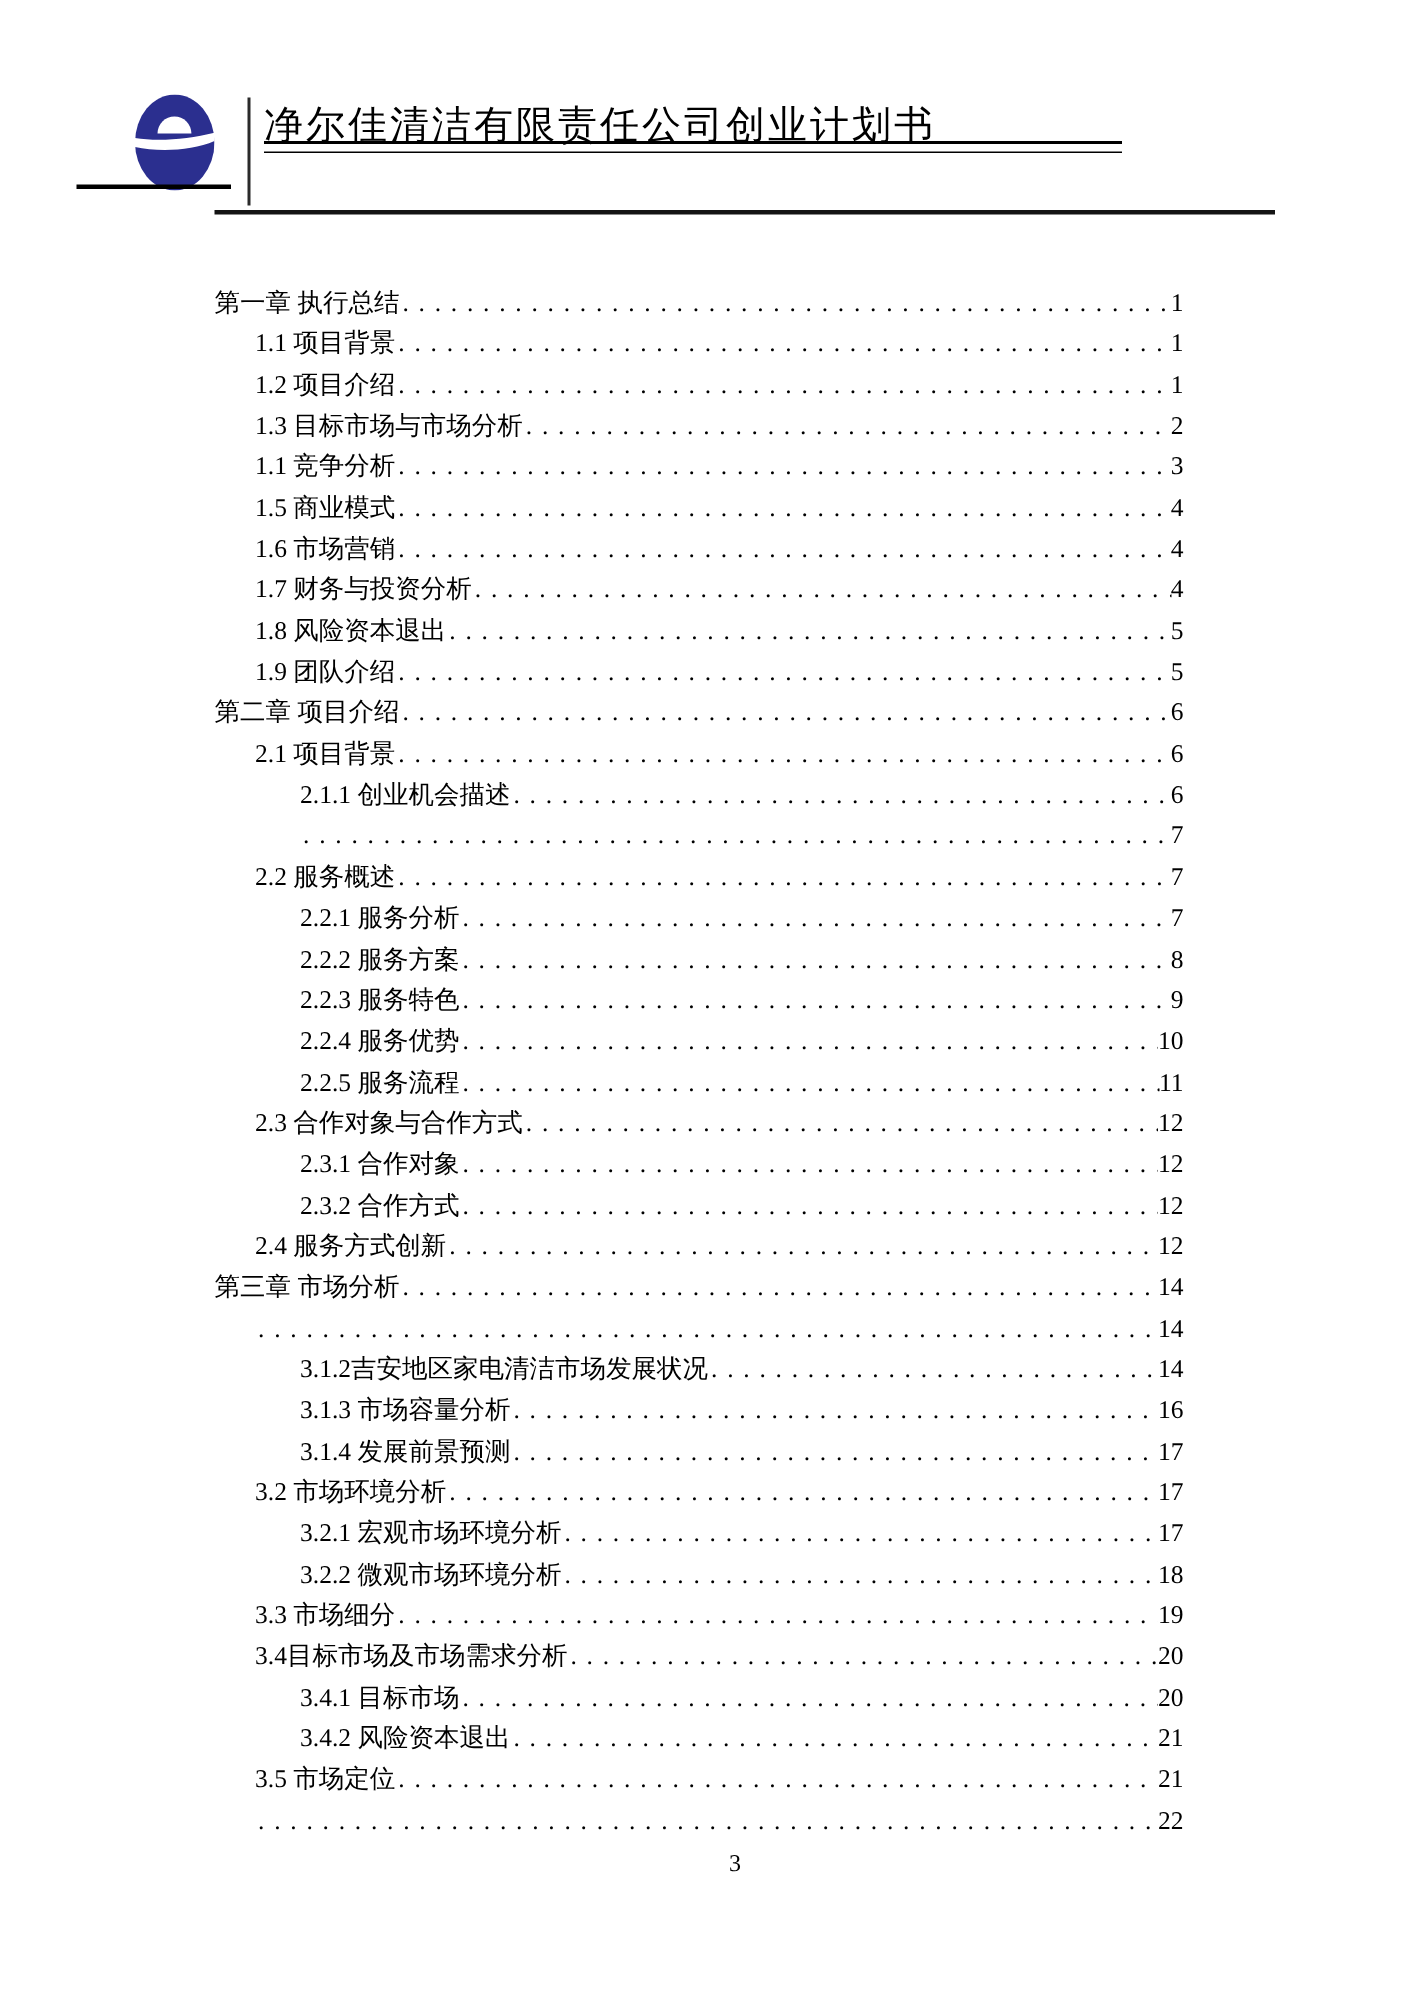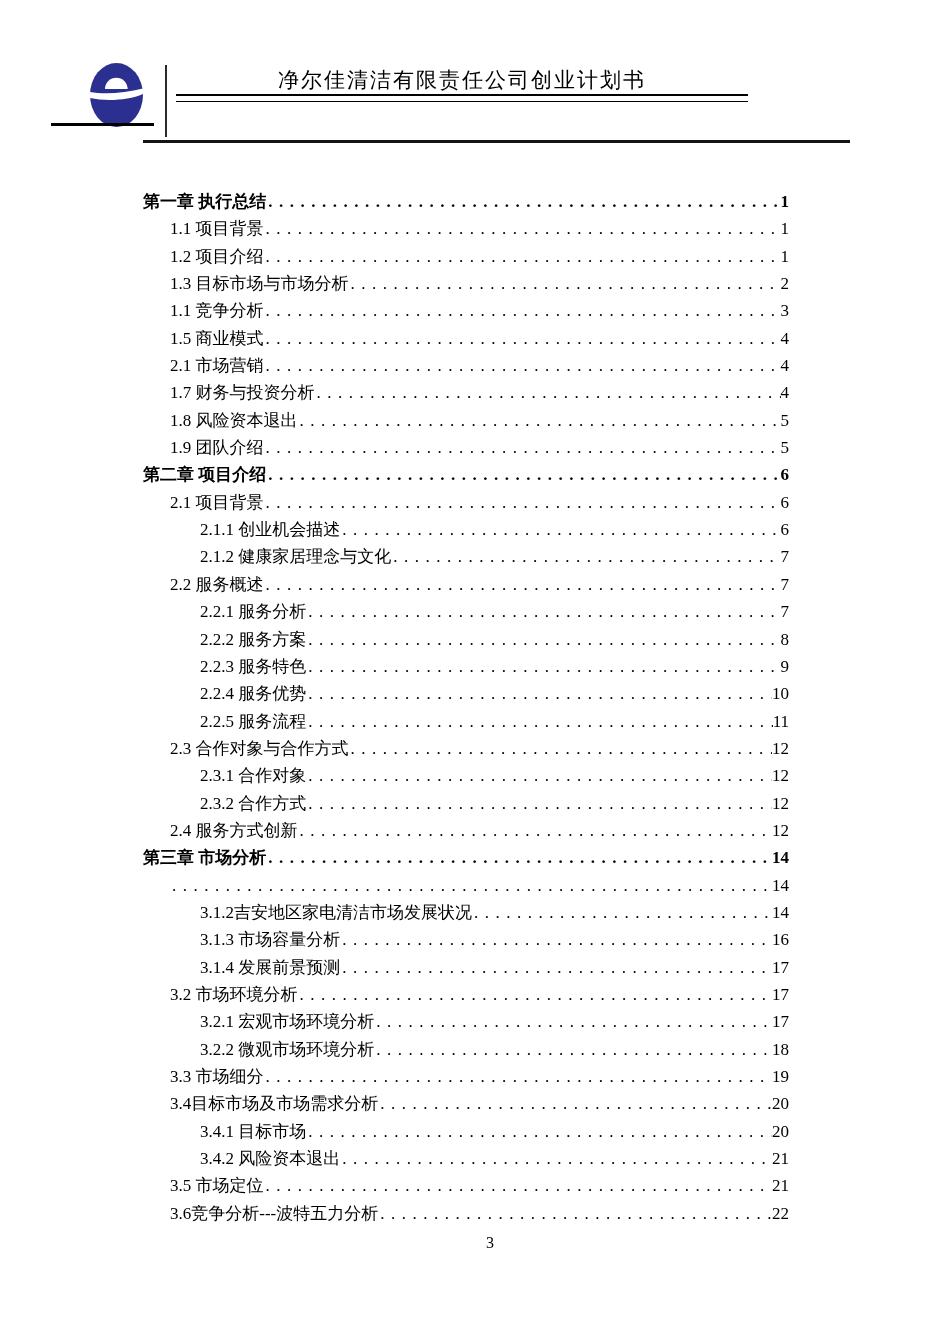--- a/index.html
+++ b/index.html
@@ -9,30 +9,30 @@
     font-family:"Liberation Serif","DejaVu Serif",serif; color:#000;
   }
 
   
   .logo { position:absolute; left:90px; top:63px; width:53px; height:64px; }
   .logo svg { display:block; width:100%; height:100%; }
   .logo-underline { position:absolute; left:51px; top:123px; width:103px; height:3px; background:#000; }
   .v-sep { position:absolute; left:165px; top:65px; width:2px; height:72px; background:#2a2a2a; }
   .header-title {
     position:absolute; left:176px; top:66px; width:572px;
-    text-align:center; font-size:21px; letter-spacing:2px; white-space:nowrap;
+    text-align:left; font-size:26px; letter-spacing:2px; white-space:nowrap;
   }
   .title-rule-thick { position:absolute; left:176px; top:94px; width:572px; height:2px; background:#000; }
   .title-rule-thin  { position:absolute; left:176px; top:101px; width:572px; height:1px; background:#000; }
   .header-rule { position:absolute; left:143px; top:140px; width:707px; height:3px; background:#141414; }
 
   
   .toc { position:absolute; left:143px; top:188px; width:646px; font-size:17px; }
   .toc-row { display:flex; align-items:baseline; line-height:27.35px; white-space:nowrap; }
-  .toc-row.bold { font-weight:bold; }
+  .toc-row.bold { font-weight:normal; }
   .toc-row.lvl2 { padding-left:27px;justify-content:space-between; }
   .toc-row.lvl3 { padding-left:57px; }
   .toc-label { flex:0 0 auto; }
   .toc-leader { flex:1 1 auto; overflow:hidden; letter-spacing:6.5px; margin-left:2px; }
   .toc-page { flex:0 0 auto; }
 
   
   .footer { position:absolute; left:30px; right:0; top:1234px; text-align:center; font-size:16px; }
 </style>
 </head>
@@ -80,21 +80,21 @@
       <span class="toc-label">1.1 竞争分析</span>
       <span class="toc-leader">............................................................................................................................................................................................................................</span>
       <span class="toc-page">3</span>
     </div>
       <div class="toc-row lvl2">
       <span class="toc-label">1.5 商业模式</span>
       <span class="toc-leader">............................................................................................................................................................................................................................</span>
       <span class="toc-page">4</span>
     </div>
       <div class="toc-row lvl2">
-      <span class="toc-label">2.1 市场营销</span>
+      <span class="toc-label">1.6 市场营销</span>
       <span class="toc-leader">............................................................................................................................................................................................................................</span>
       <span class="toc-page">4</span>
     </div>
       <div class="toc-row lvl2">
       <span class="toc-label">1.7 财务与投资分析</span>
       <span class="toc-leader">............................................................................................................................................................................................................................</span>
       <span class="toc-page">4</span>
     </div>
       <div class="toc-row lvl2">
       <span class="toc-label">1.8 风险资本退出</span>
@@ -115,21 +115,20 @@
       <span class="toc-label">2.1 项目背景</span>
       <span class="toc-leader">............................................................................................................................................................................................................................</span>
       <span class="toc-page">6</span>
     </div>
       <div class="toc-row lvl3">
       <span class="toc-label">2.1.1 创业机会描述</span>
       <span class="toc-leader">............................................................................................................................................................................................................................</span>
       <span class="toc-page">6</span>
     </div>
       <div class="toc-row lvl3">
-      <span class="toc-label">2.1.2 健康家居理念与文化</span>
       <span class="toc-leader">............................................................................................................................................................................................................................</span>
       <span class="toc-page">7</span>
     </div>
       <div class="toc-row lvl2">
       <span class="toc-label">2.2 服务概述</span>
       <span class="toc-leader">............................................................................................................................................................................................................................</span>
       <span class="toc-page">7</span>
     </div>
       <div class="toc-row lvl3">
       <span class="toc-label">2.2.1 服务分析</span>
@@ -234,21 +233,20 @@
       <span class="toc-label">3.4.2 风险资本退出</span>
       <span class="toc-leader">............................................................................................................................................................................................................................</span>
       <span class="toc-page">21</span>
     </div>
       <div class="toc-row lvl2">
       <span class="toc-label">3.5 市场定位</span>
       <span class="toc-leader">............................................................................................................................................................................................................................</span>
       <span class="toc-page">21</span>
     </div>
       <div class="toc-row lvl2">
-      <span class="toc-label">3.6竞争分析---波特五力分析</span>
       <span class="toc-leader">............................................................................................................................................................................................................................</span>
       <span class="toc-page">22</span>
     </div>
     </div>
 
   <div class="footer">
     <span>3</span>
   </div>
 
 </div>

